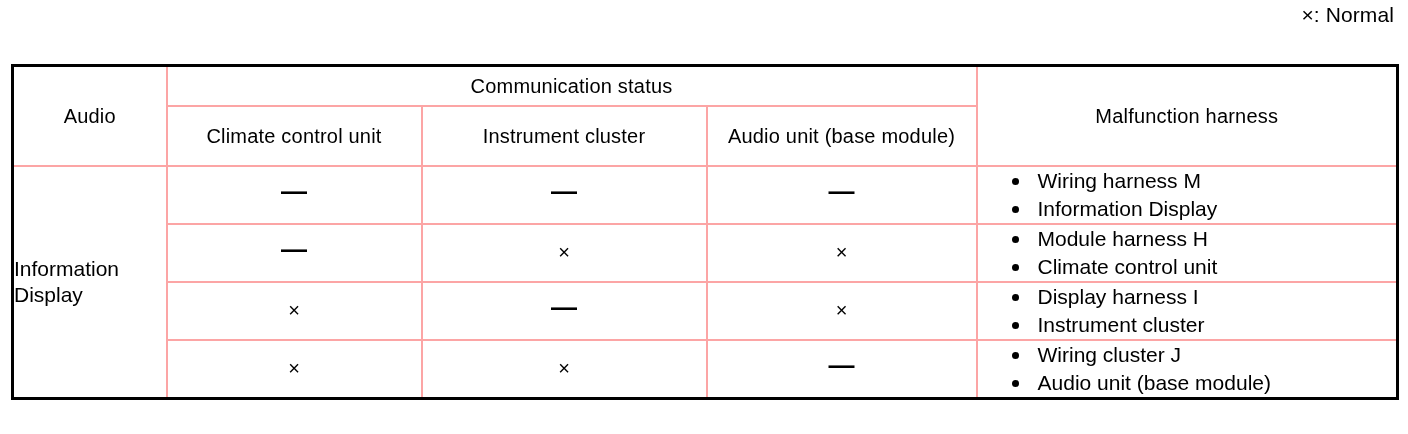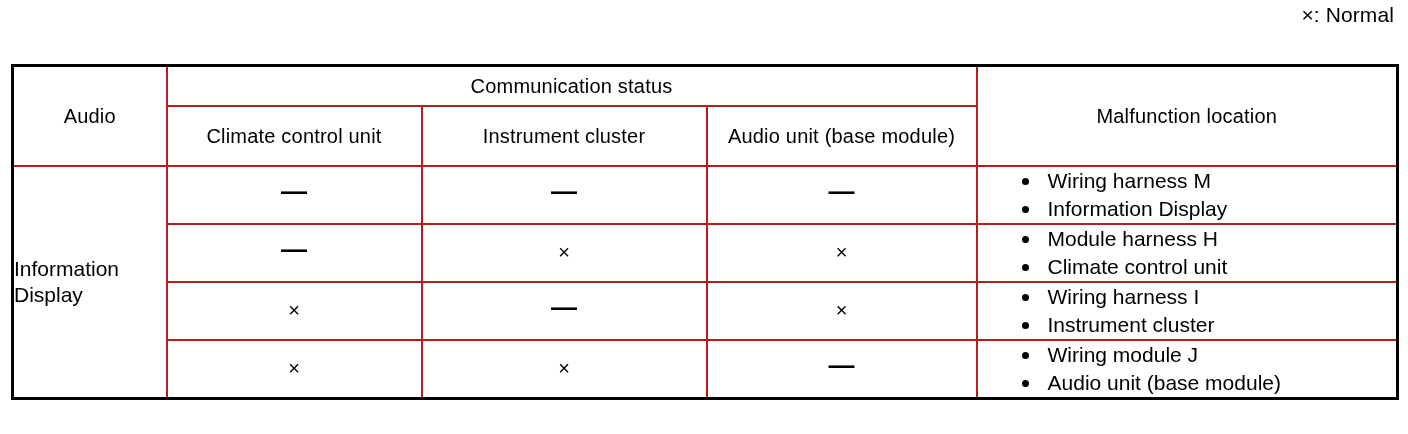--- a/index.html
+++ b/index.html
@@ -43,21 +43,21 @@
     top: 64px;
     width: 1385px;
   }
   table.status-table {
     border-collapse: collapse;
     width: 1385px;
     table-layout: fixed;
   }
   table.status-table td,
   table.status-table th {
-    border: 2px solid #b91c1c;
+    border: 2px solid #fca5a5;
     padding: 0;
     vertical-align: middle;
     font-weight: 400;
   }
   
   table.status-table {
     border: 3px solid #000;
   }
 
   th.hdr {
@@ -105,21 +105,21 @@
     font-size: 20px;
     font-weight: 400;
   }
 
   td.malf-cell {
     padding: 4px 0 4px 0;
     vertical-align: middle;
   }
   ul.malf-list {
     margin: 0;
-    padding: 0 0 0 42px;
+    padding: 0 0 0 32px;
     list-style: none;
   }
   ul.malf-list li {
     position: relative;
     font-size: 21px;
     line-height: 28px;
     padding-left: 28px;
     white-space: nowrap;
   }
   ul.malf-list li::before {
@@ -148,21 +148,21 @@
         <col class="col-module">
         <col class="col-climate">
         <col class="col-cluster">
         <col class="col-audio">
         <col class="col-malf">
       </colgroup>
       <thead>
         <tr class="hdr-row-1">
           <th class="hdr" rowspan="2">Audio</th>
           <th class="hdr" colspan="3">Communication status</th>
-          <th class="hdr" rowspan="2">Malfunction location</th>
+          <th class="hdr" rowspan="2">Malfunction harness</th>
         </tr>
         <tr class="hdr-row-2">
           <th class="hdr">Climate control unit</th>
           <th class="hdr">Instrument cluster</th>
           <th class="hdr">Audio unit (base module)</th>
         </tr>
       </thead>
       <tbody>
         <tr class="data-row">
           <td class="module-cell" rowspan="4">Information Display</td>
@@ -206,39 +206,39 @@
             <span class="sym sym-x">×</span>
           </td>
           <td class="sym-cell">
             <span class="sym sym-dash">—</span>
           </td>
           <td class="sym-cell">
             <span class="sym sym-x">×</span>
           </td>
           <td class="malf-cell">
             <ul class="malf-list">
-              <li>Wiring harness I</li>
+              <li>Display harness I</li>
               <li>Instrument cluster</li>
             </ul>
           </td>
         </tr>
 
         <tr class="data-row">
           <td class="sym-cell">
             <span class="sym sym-x">×</span>
           </td>
           <td class="sym-cell">
             <span class="sym sym-x">×</span>
           </td>
           <td class="sym-cell">
             <span class="sym sym-dash">—</span>
           </td>
           <td class="malf-cell">
             <ul class="malf-list">
-              <li>Wiring module J</li>
+              <li>Wiring cluster J</li>
               <li>Audio unit (base module)</li>
             </ul>
           </td>
         </tr>
       </tbody>
     </table>
   </div>
 
 </div>
 

